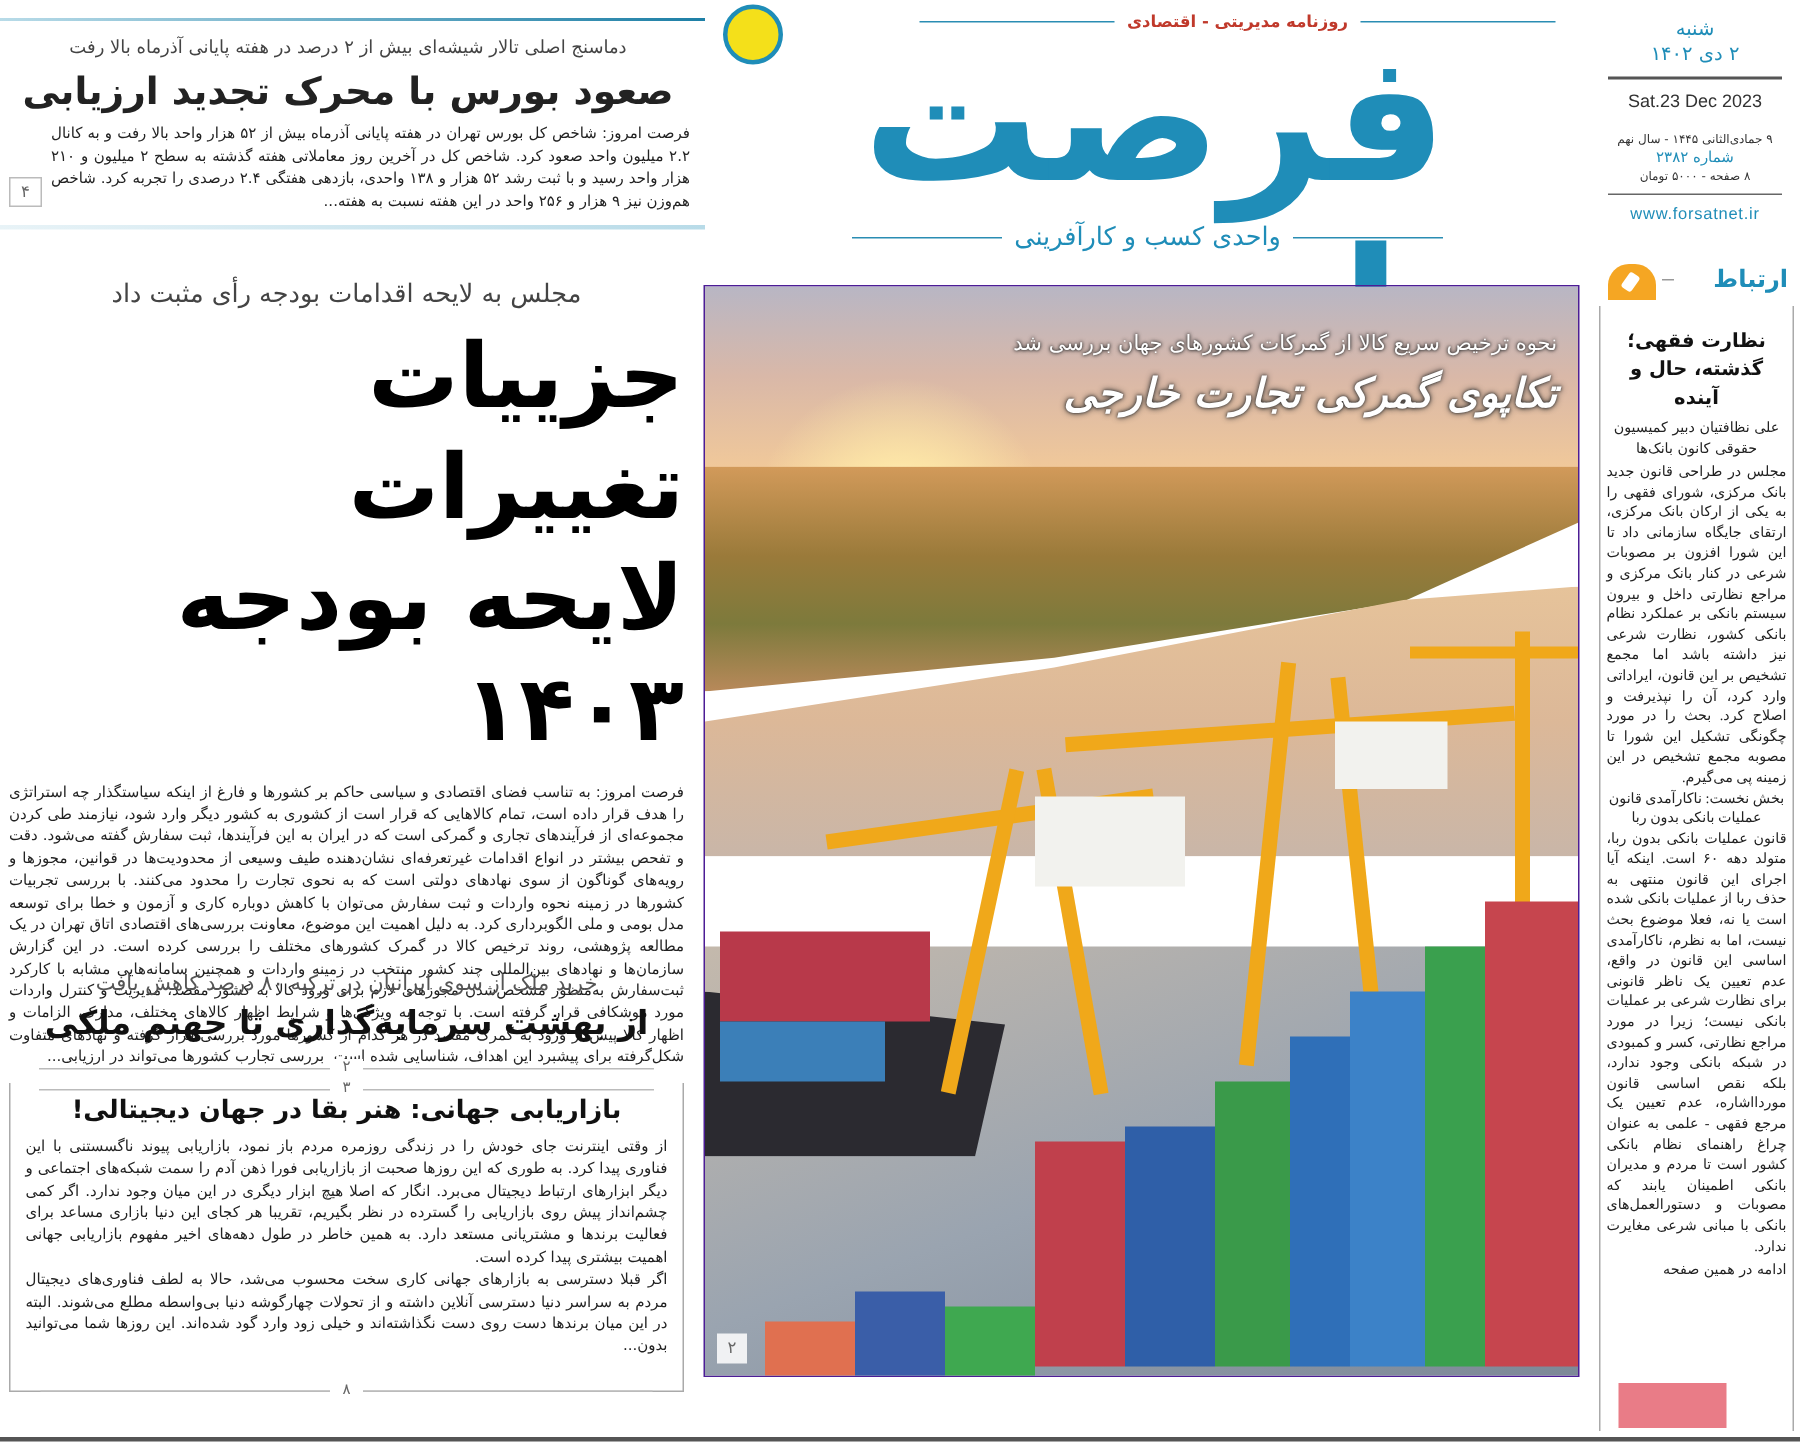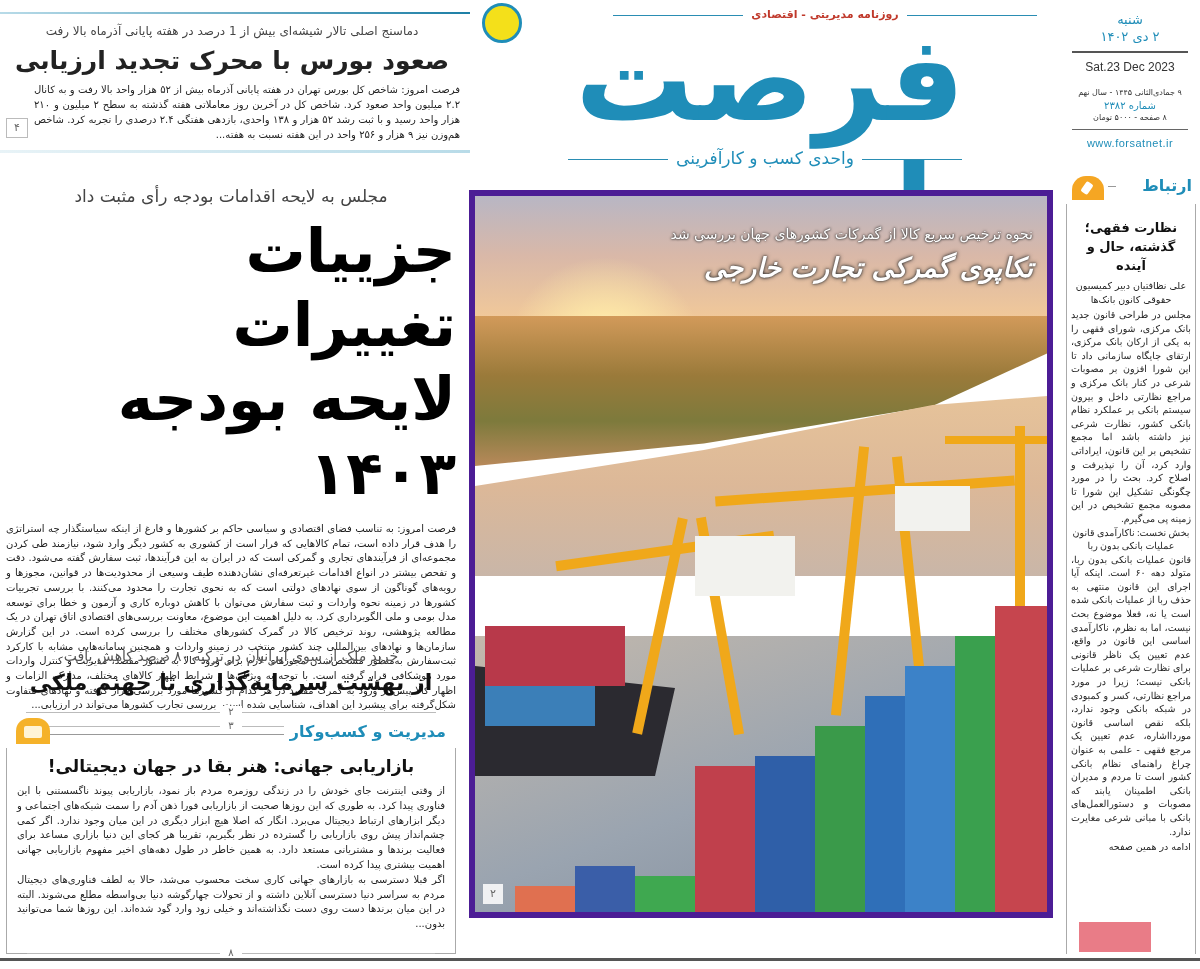--- a/index.html
+++ b/index.html
@@ -59,21 +59,21 @@
   .mgmt .bag-icon { position: absolute; left: 10px; top: -4px; width: 34px; height: 26px; border-radius: 13px 13px 0 0; background: #f5b22a; }
   .mgmt .bag-icon::after { content: ""; position: absolute; left: 8px; top: 8px; width: 18px; height: 12px; background: #fff4d6; border-radius: 2px; }
   .mgmt .box { border: 1px solid #aaa; border-top: none; height: 206px; padding: 8px 10px; position: relative; }
   .mgmt .headline { text-align: center; font-size: 17px; font-weight: bold; color: #111; }
   .mgmt .body { font-size: 10px; line-height: 14.8px; color: #222; text-align: justify; margin-top: 8px; }
   .mgmt .pagenum { position: absolute; left: 0; right: 0; bottom: -7px; }
 
   .bottom-rule { left: 0; top: 958px; width: 1200px; height: 3px; background: #555; }
 
   
-  .hero { left: 469px; top: 190px; width: 584px; height: 728px; border: 6px solid #4c1d95; overflow: hidden; }
+  .hero { left: 469px; top: 190px; width: 584px; height: 728px; border: 1px solid #4c1d95; overflow: hidden; }
   .hero .sky { position: absolute; left: 0; right: 0; top: 0; height: 150px; background: linear-gradient(to bottom, #b8b6c4 0%, #d9b8a8 40%, #f0c89a 80%, #f4b876 100%); }
   .hero .sunglow { position: absolute; left: 30px; top: 60px; width: 200px; height: 200px; border-radius: 50%; background: radial-gradient(circle, #fffbe6 0%, rgba(255,236,170,0.8) 30%, rgba(255,200,110,0) 70%); }
   .hero .land { position: absolute; left: 0; right: 0; top: 120px; height: 150px; background: linear-gradient(to bottom, #d29a5a 0%, #9a7a3a 40%, #7d7a3c 70%, #b8895a 100%); clip-path: polygon(0 0, 100% 0, 100% 25%, 80% 60%, 40% 85%, 0 100%); }
   .hero .river { position: absolute; left: 0; right: 0; top: 200px; height: 180px; background: linear-gradient(to bottom, #e6c39a, #dcb898 50%, #c9b6a8); clip-path: polygon(0 50%, 40% 30%, 80% 5%, 100% 0, 100% 100%, 0 100%); }
   .hero .crane { position: absolute; background: #f0a81a; }
   .hero .quay { position: absolute; left: 0; right: 0; top: 440px; height: 300px; background: linear-gradient(160deg, #c4b9ac 0%, #9aa4b0 50%, #7b8796 100%); }
   .hero .ship { position: absolute; left: 0; top: 470px; width: 200px; height: 110px; background: #2b2a30; clip-path: polygon(0 0, 100% 20%, 90% 100%, 0 100%); }
   .hero .cont { position: absolute; }
   .hero .headline-wrap { position: absolute; right: 14px; top: 30px; text-align: right; }
   .hero .kicker { font-size: 14px; color: #fff; text-shadow: 0 0 3px #333, 0 0 2px #333; }
@@ -111,21 +111,21 @@
   <div class="gdate">Sat.23 Dec 2023</div>
   <div class="hdate">۹ جمادی‌الثانی ۱۴۴۵ - سال نهم</div>
   <div class="issue">شماره ۲۳۸۲</div>
   <div class="price">۸ صفحه - ۵۰۰۰ تومان</div>
   <div class="rule2"></div>
   <div class="site">www.forsatnet.ir</div>
 </div>
 
 <div class="abs top-rule"></div>
 <div class="abs top-story">
-  <div class="kicker">دماسنج اصلی تالار شیشه‌ای بیش از 1 درصد در هفته پایانی آذرماه بالا رفت</div>
+  <div class="kicker">دماسنج اصلی تالار شیشه‌ای بیش از ۲ درصد در هفته پایانی آذرماه بالا رفت</div>
   <div class="headline">صعود بورس با محرک تجدید ارزیابی</div>
   <div class="body">فرصت امروز: شاخص کل بورس تهران در هفته پایانی آذرماه بیش از ۵۲ هزار واحد بالا رفت و به کانال ۲.۲ میلیون واحد صعود کرد. شاخص کل در آخرین روز معاملاتی هفته گذشته به سطح ۲ میلیون و ۲۱۰ هزار واحد رسید و با ثبت رشد ۵۲ هزار و ۱۳۸ واحدی، بازدهی هفتگی ۲.۴ درصدی را تجربه کرد. شاخص هم‌وزن نیز ۹ هزار و ۲۵۶ واحد در این هفته نسبت به هفته...</div>
   <div class="pagenum">۴</div>
 </div>
 <div class="abs top-rule-bottom"></div>
 
 <div class="abs main-story">
   <div class="kicker">مجلس به لایحه اقدامات بودجه رأی مثبت داد</div>
   <div class="headline">
     <div>جزییات تغییرات</div>
@@ -135,25 +135,20 @@
   <div class="sep" style="margin-top:6px;"><span>۳</span></div>
 </div>
 
 <div class="abs second-story">
   <div class="kicker">خرید ملک از سوی ایرانیان در ترکیه ۸۰ درصد کاهش یافت</div>
   <div class="headline">از بهشت سرمایه‌گذاری تا جهنم ملکی</div>
   <div class="sep" style="margin-top:10px;"><span>۲</span></div>
 </div>
 
 <div class="abs mgmt">
-  <div class="section-head">
-    <div class="section-line"></div>
-    <div class="bag-icon"></div>
-    <div class="section-title">مدیریت و کسب‌وکار</div>
-  </div>
   <div class="box">
     <div class="headline">بازاریابی جهانی: هنر بقا در جهان دیجیتالی!</div>
     <div class="body">
       <p>از وقتی اینترنت جای خودش را در زندگی روزمره مردم باز نمود، بازاریابی پیوند ناگسستنی با این فناوری پیدا کرد. به طوری که این روزها صحبت از بازاریابی فورا ذهن آدم را سمت شبکه‌های اجتماعی و دیگر ابزارهای ارتباط دیجیتال می‌برد. انگار که اصلا هیچ ابزار دیگری در این میان وجود ندارد. اگر کمی چشم‌انداز پیش روی بازاریابی را گسترده در نظر بگیریم، تقریبا هر کجای این دنیا بازاری مساعد برای فعالیت برندها و مشتریانی مستعد دارد. به همین خاطر در طول دهه‌های اخیر مفهوم بازاریابی جهانی اهمیت بیشتری پیدا کرده است.</p>
       <p>اگر قبلا دسترسی به بازارهای جهانی کاری سخت محسوب می‌شد، حالا به لطف فناوری‌های دیجیتال مردم به سراسر دنیا دسترسی آنلاین داشته و از تحولات چهارگوشه دنیا بی‌واسطه مطلع می‌شوند. البته در این میان برندها دست روی دست نگذاشته‌اند و خیلی زود وارد گود شده‌اند. این روزها شما می‌توانید بدون...</p>
     </div>
     <div class="sep pagenum"><span>۸</span></div>
   </div>
 </div>
 

